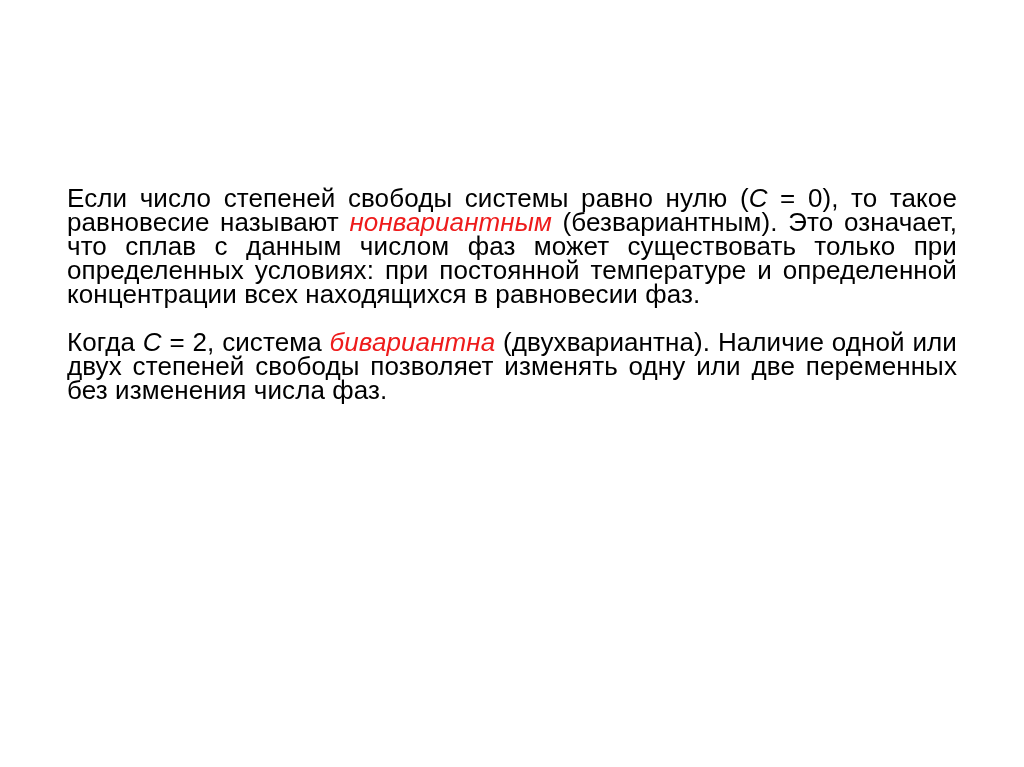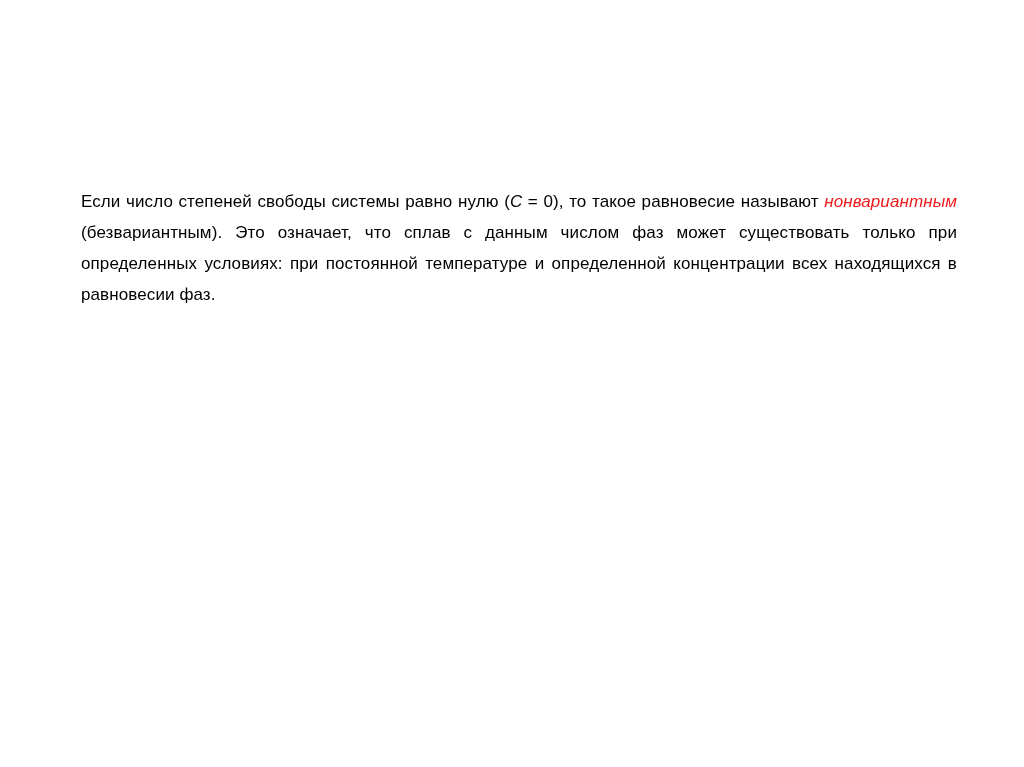--- a/index.html
+++ b/index.html
@@ -22,24 +22,24 @@
   }
   .content {
     position: absolute;
     left: 67px;
     top: 186px;
     width: 890px;
   }
   .para {
     text-align: justify;
     text-justify: inter-word;
-    font-size: 17px;
-    line-height: 31px;
+    font-size: 26px;
+    line-height: 24px;
     color: #000000;
-    margin: 0 0 24px 14px;
+    margin: 0 0 24px 0;
     letter-spacing: 0.1px;
     word-spacing: 0px;
     hyphens: none;
   }
   .para:last-child {
     margin-bottom: 0;
   }
   .em-red {
     color: #ee1b1b;
     font-style: italic;
@@ -47,14 +47,15 @@
   .var {
     font-style: italic;
   }
 </style>
 </head>
 <body>
 
 <div class="slide">
   <div class="content">
     <p class="para"><span>Если число степеней свободы системы равно нулю (</span><span class="var">C</span><span> = 0), то такое равновесие называют </span><span class="em-red">нонвариантным</span><span> (безвариантным). Это означает, что сплав с данным числом фаз может существовать только при определенных условиях: при постоянной температуре и определенной концентрации всех находящихся в равновесии фаз.</span></p>
+    <p class="para"><span>Когда </span><span class="var">C</span><span> = 2, система </span><span class="em-red">бивариантна</span><span> (двухвариантна). Наличие одной или двух степеней свободы позволяет изменять одну или две переменных без изменения числа фаз.</span></p>
   </div>
 </div>
 
 </body></html>

